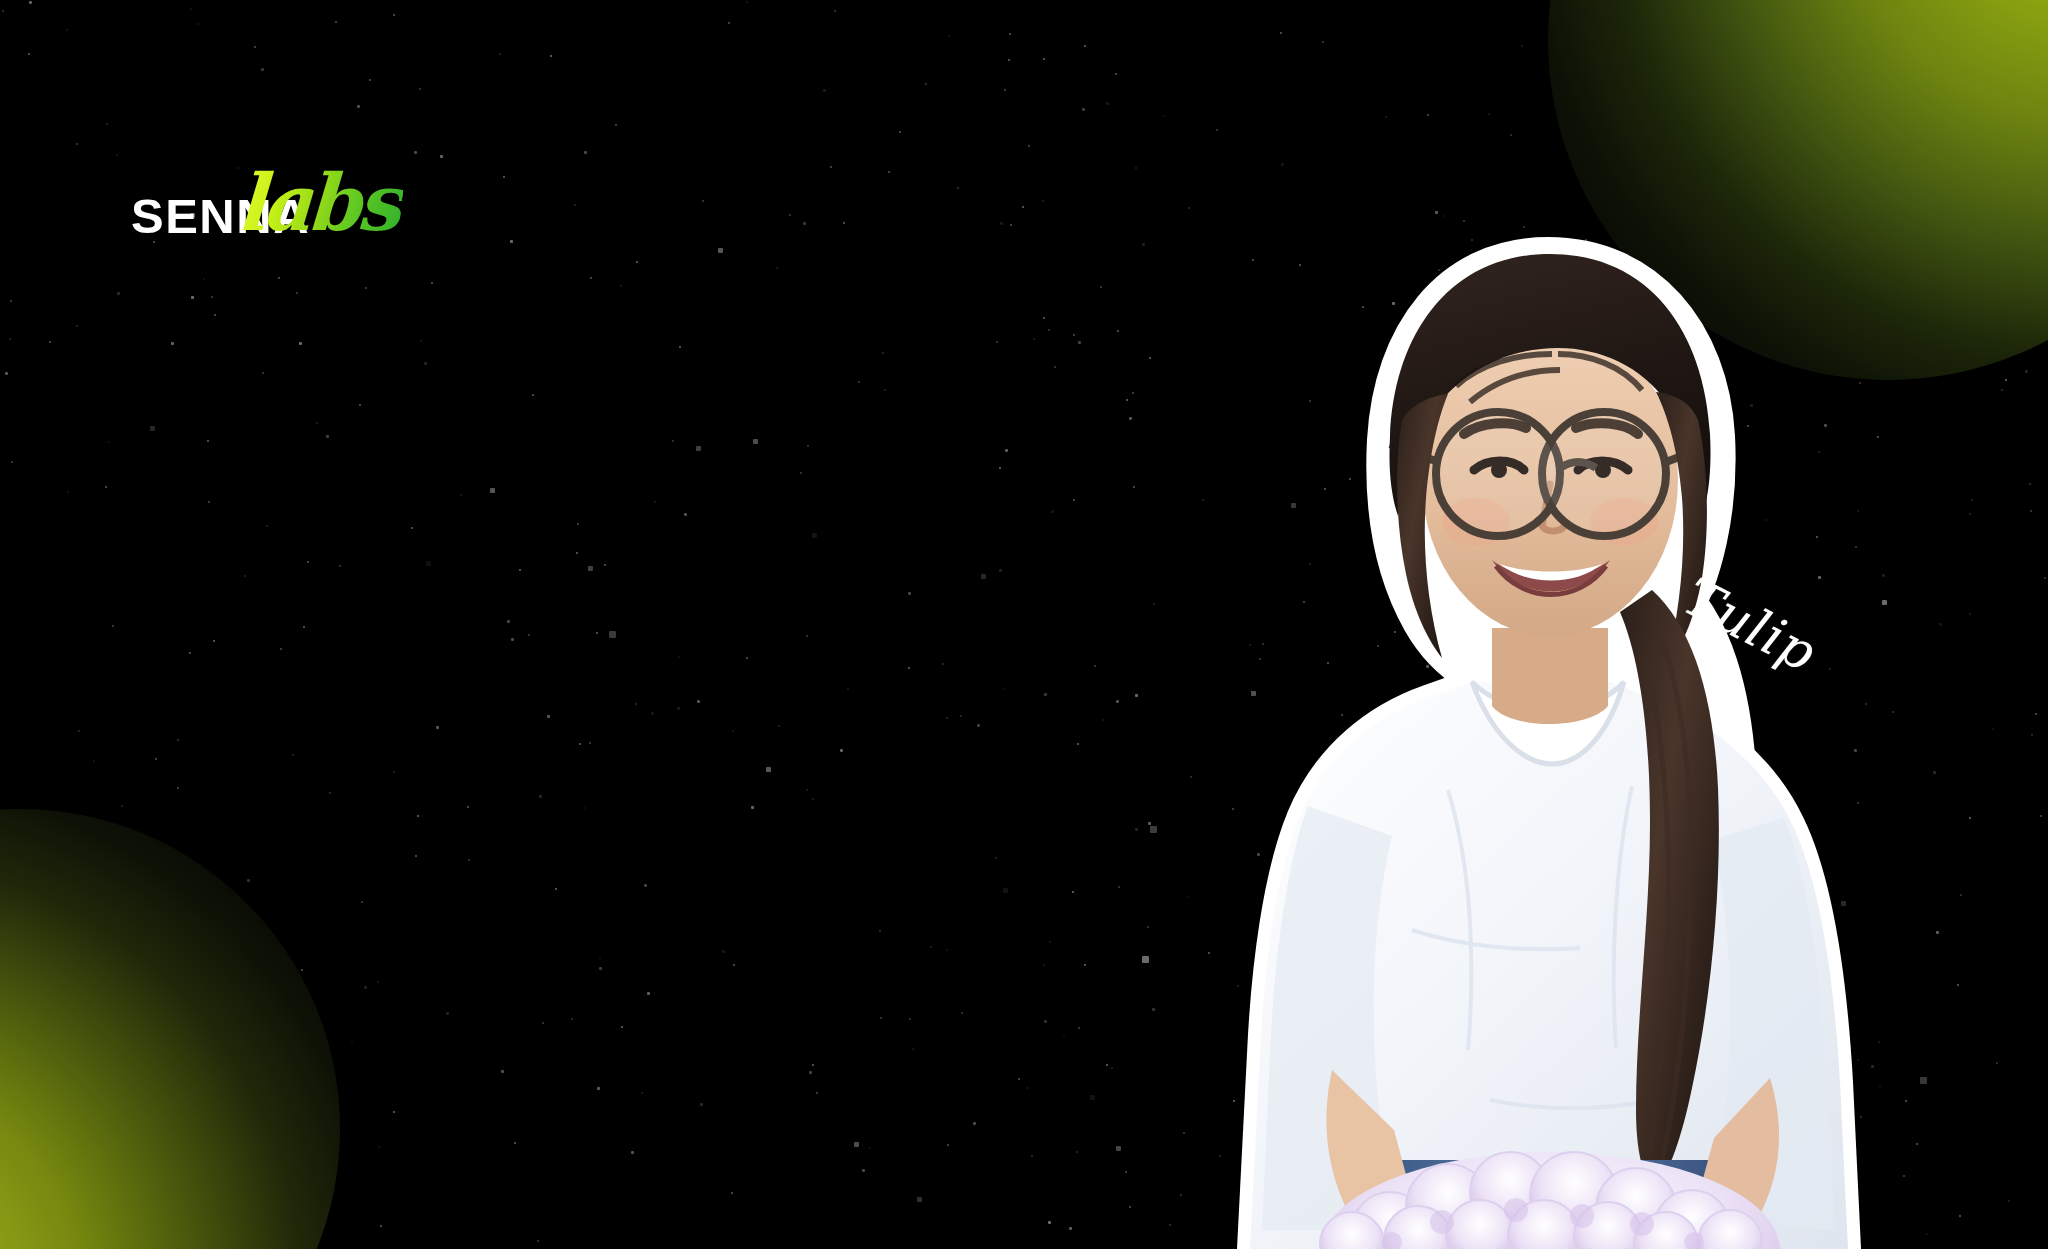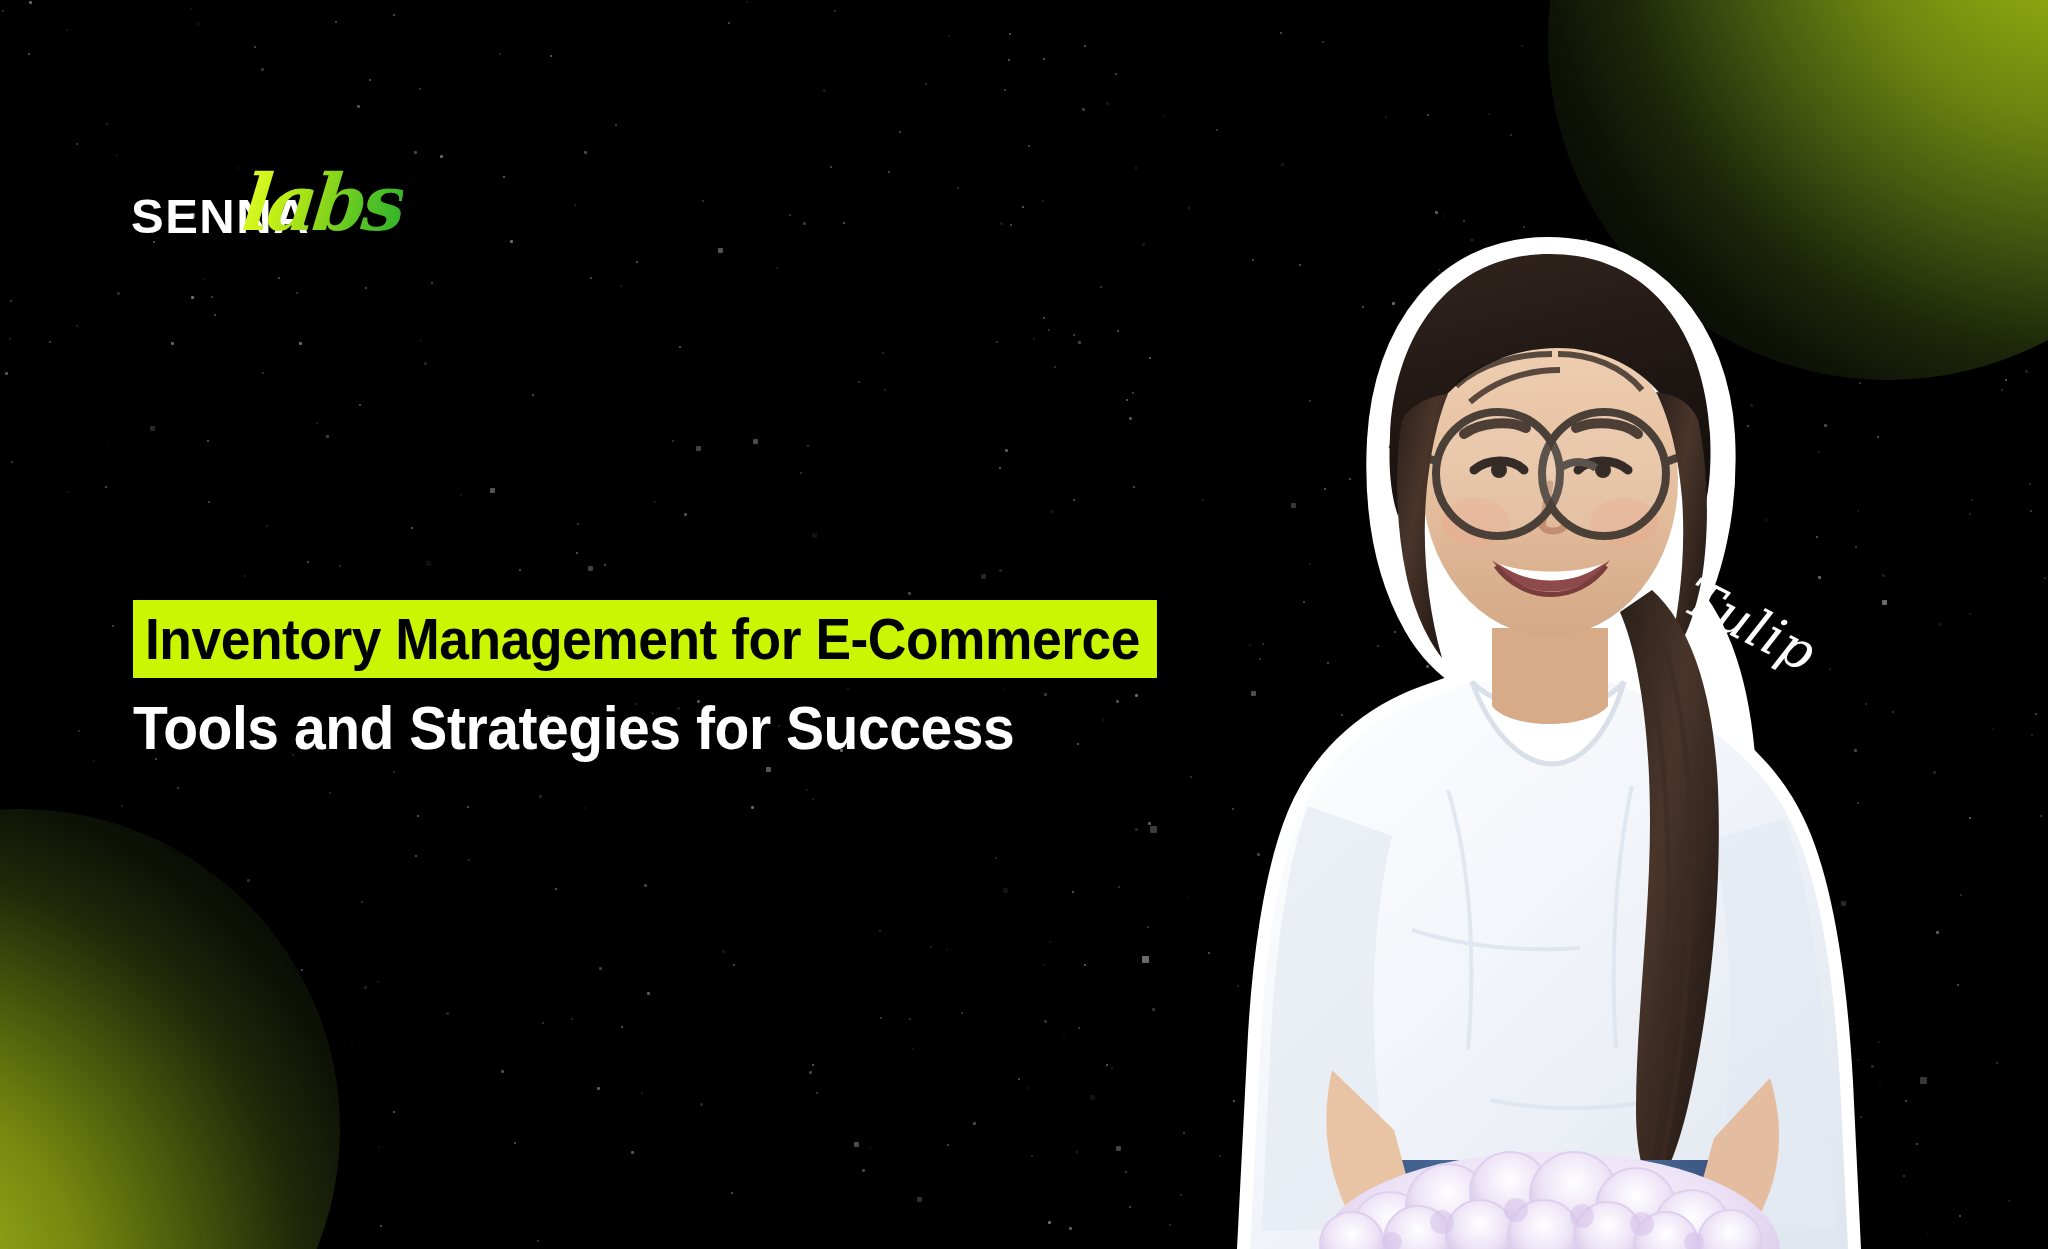--- a/index.html
+++ b/index.html
@@ -684,24 +684,20 @@
     </div>
 
   <div class="sphere sphere-tr"></div>
   <div class="sphere sphere-bl"></div>
 
   <div class="logo">
     <span class="logo-senna">SENNA</span>
     <span class="logo-labs">labs</span>
   </div>
 
-  <div class="headline">
-    <span class="hl-line1">Inventory Management for E-Commerce</span>
-    <span class="hl-line2">Tools and Strategies for Success</span>
-  </div>
 
   <div class="portrait">
     <svg viewBox="0 0 740 1019" preserveAspectRatio="xMidYMax meet" aria-hidden="true">
       <defs>
         <linearGradient id="shirtG" x1="0" y1="0" x2="1" y2="1">
           <stop offset="0%" stop-color="#ffffff"></stop>
           <stop offset="45%" stop-color="#f2f5fa"></stop>
           <stop offset="100%" stop-color="#dfe5ee"></stop>
         </linearGradient>
         <linearGradient id="skinG" x1="0" y1="0" x2="0" y2="1">

